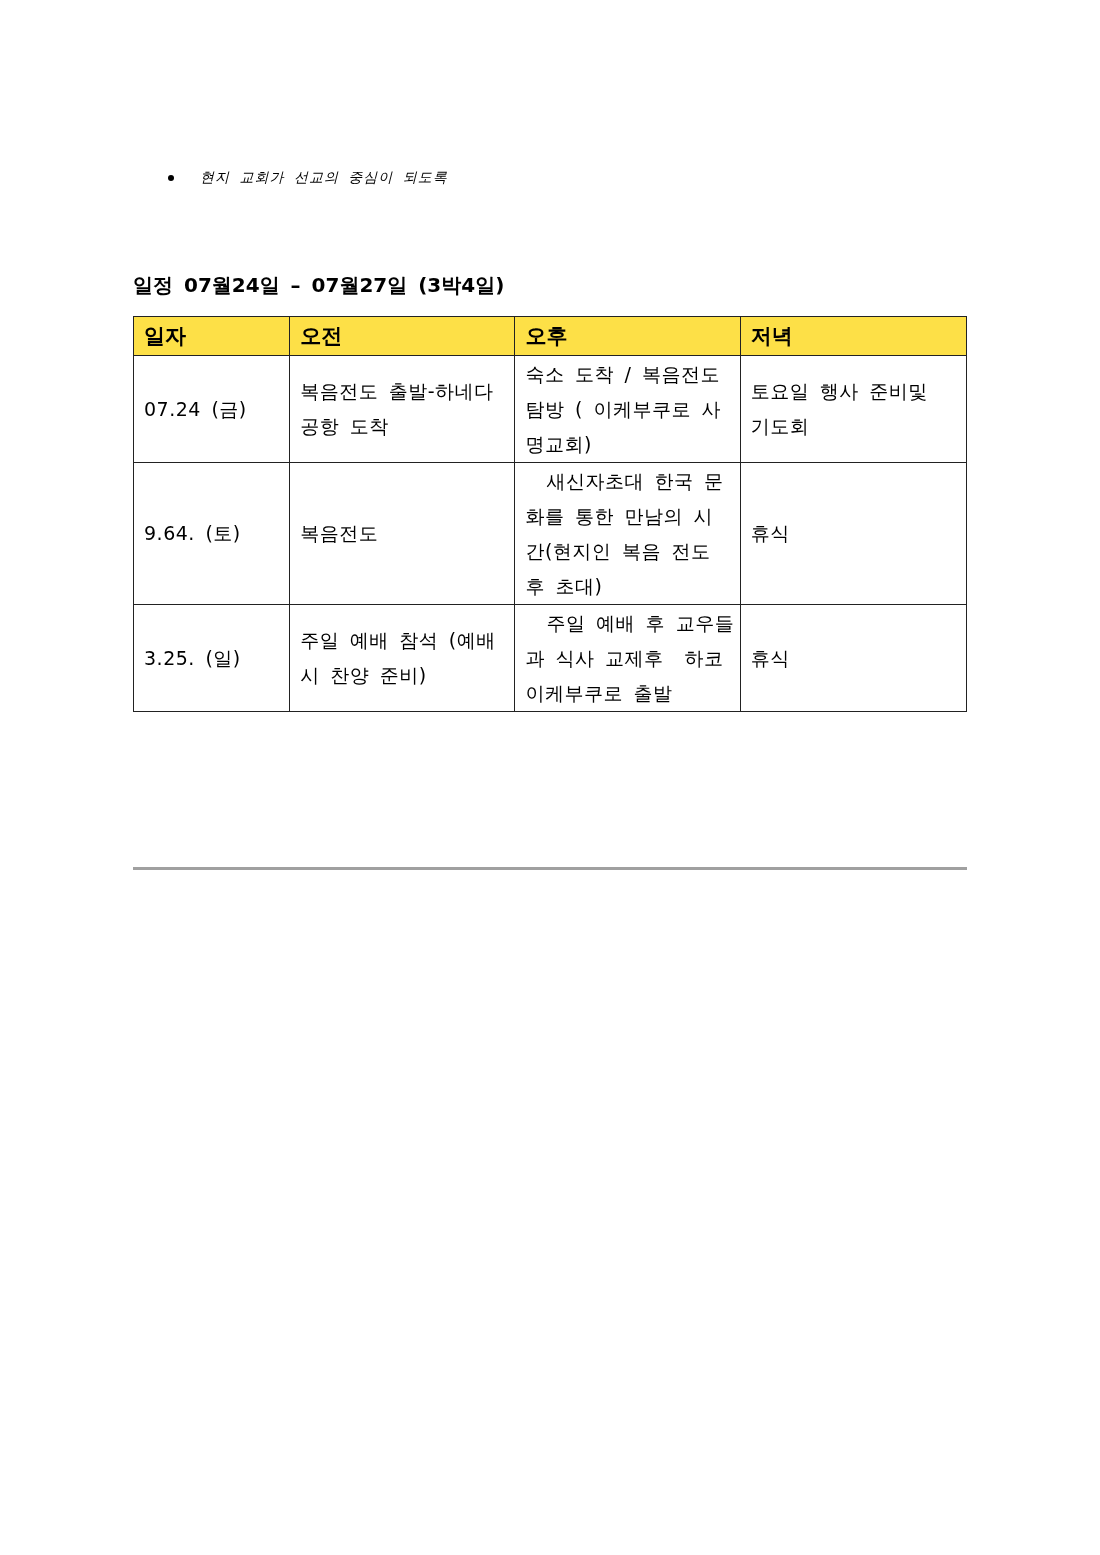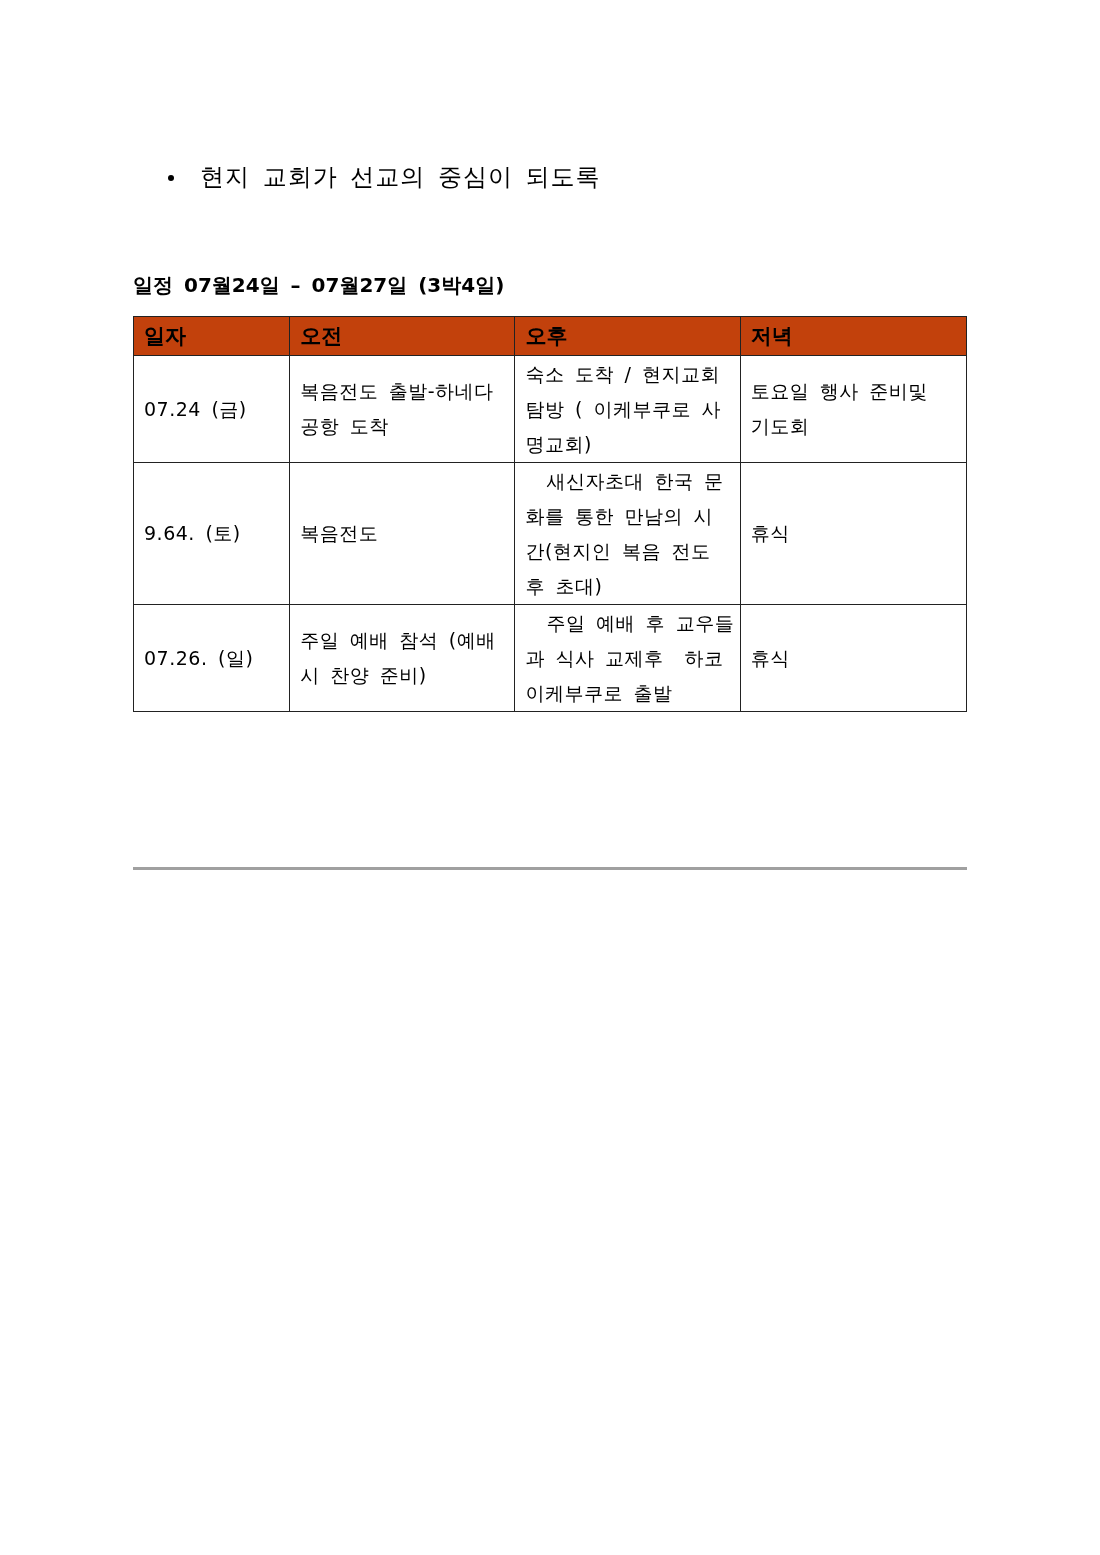--- a/index.html
+++ b/index.html
@@ -18,26 +18,27 @@
     .bullets {
       position: absolute;
       left: 160px;
       top: 158px;
       margin: 0;
       padding: 0;
       list-style: none;
     }
     .bullets li {
       position: relative;
-      font-size: 24px;
+      font-size: 14px;
       line-height: 38px;
       height: 38px;
       padding-left: 40px;
       letter-spacing: 1px;
       word-spacing: 4px;
+      font-style: italic;
     }
     .bullets li .dot {
       position: absolute;
       left: 8px;
       top: 17px;
       width: 6px;
       height: 6px;
       border-radius: 50%;
       background: #000;
     }
@@ -58,21 +59,21 @@
       border-collapse: collapse;
       table-layout: fixed;
     }
     table.schedule th, table.schedule td {
       border: 1.5px solid #222;
       padding: 0 10px;
       vertical-align: middle;
       text-align: left;
     }
     table.schedule th {
-      background: #c2410c;
+      background: #fde047;
       font-size: 21px;
       font-weight: bold;
       height: 38px;
       line-height: 38px;
     }
     table.schedule td {
       font-size: 19px;
       line-height: 35px;
       letter-spacing: 0.5px;
       word-spacing: 4px;
@@ -123,21 +124,21 @@
     </tr>
   </thead>
   <tbody>
     <tr class="r1">
       <td>07.24 (금)</td>
       <td>
         <span class="ln">복음전도 출발-하네다</span>
         <span class="ln">공항 도착</span>
       </td>
       <td>
-        <span class="ln">숙소 도착 / 현지교회</span>
+        <span class="ln">숙소 도착 / 복음전도</span>
         <span class="ln">탐방 ( 이케부쿠로 사</span>
         <span class="ln">명교회)</span>
       </td>
       <td>
         <span class="ln">토요일 행사 준비및</span>
         <span class="ln">기도회</span>
       </td>
     </tr>
     <tr class="r2">
       <td>9.64. (토)</td>
@@ -148,21 +149,21 @@
         <span class="ln" style="white-space:pre">  새신자초대 한국 문</span>
         <span class="ln">화를 통한 만남의 시</span>
         <span class="ln">간(현지인 복음 전도</span>
         <span class="ln">후 초대)</span>
       </td>
       <td>
         <span class="ln">휴식</span>
       </td>
     </tr>
     <tr class="r3">
-      <td>07.26. (일)</td>
+      <td>3.25. (일)</td>
       <td>
         <span class="ln">주일 예배 참석 (예배</span>
         <span class="ln">시 찬양 준비)</span>
       </td>
       <td>
         <span class="ln" style="white-space:pre">  주일 예배 후 교우들</span>
         <span class="ln" style="white-space:pre">과 식사 교제후  하코</span>
         <span class="ln">이케부쿠로 출발</span>
       </td>
       <td>

